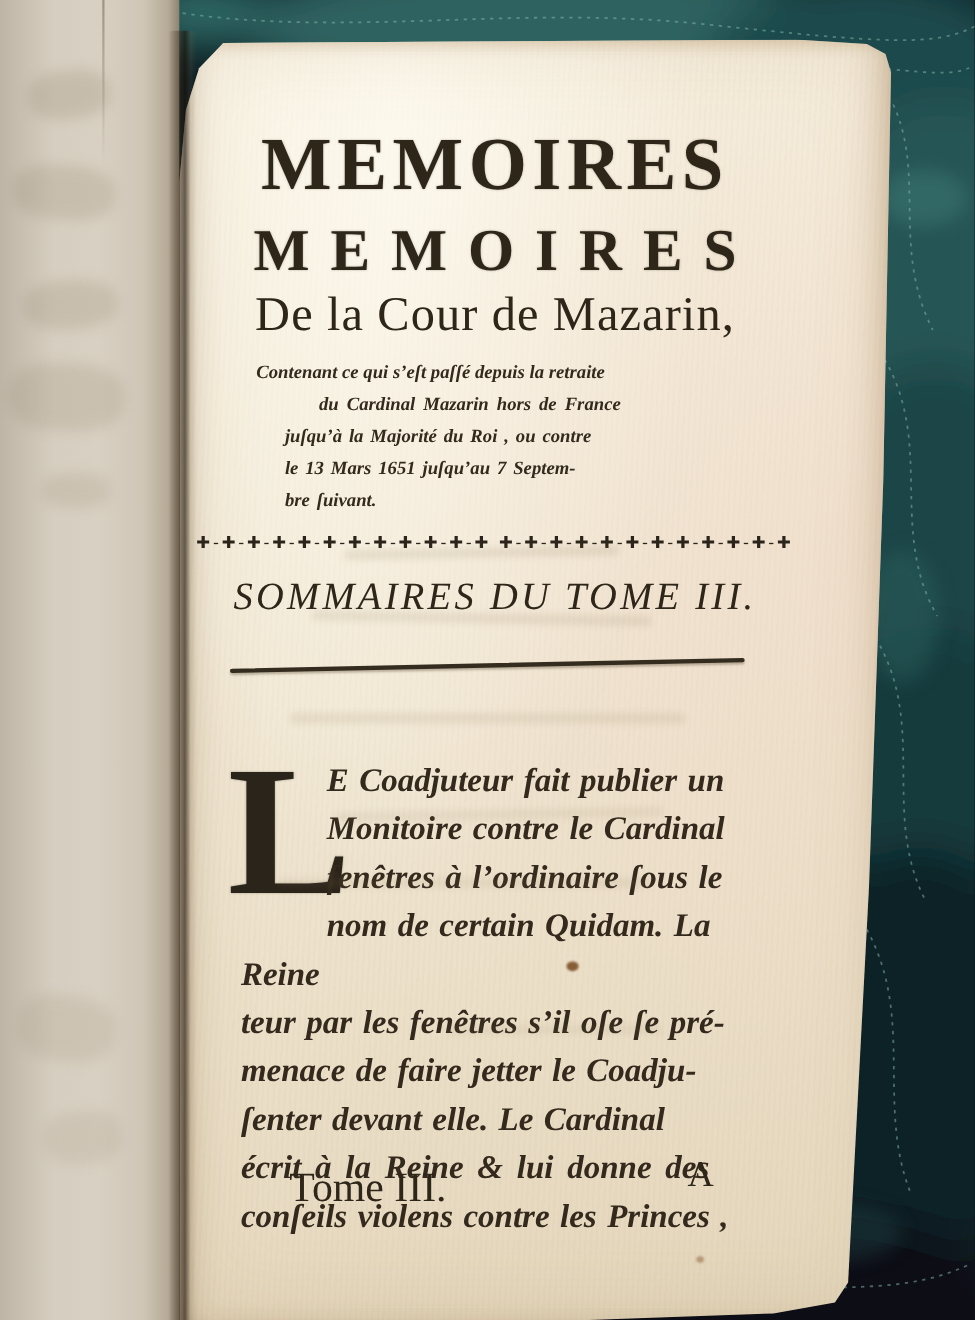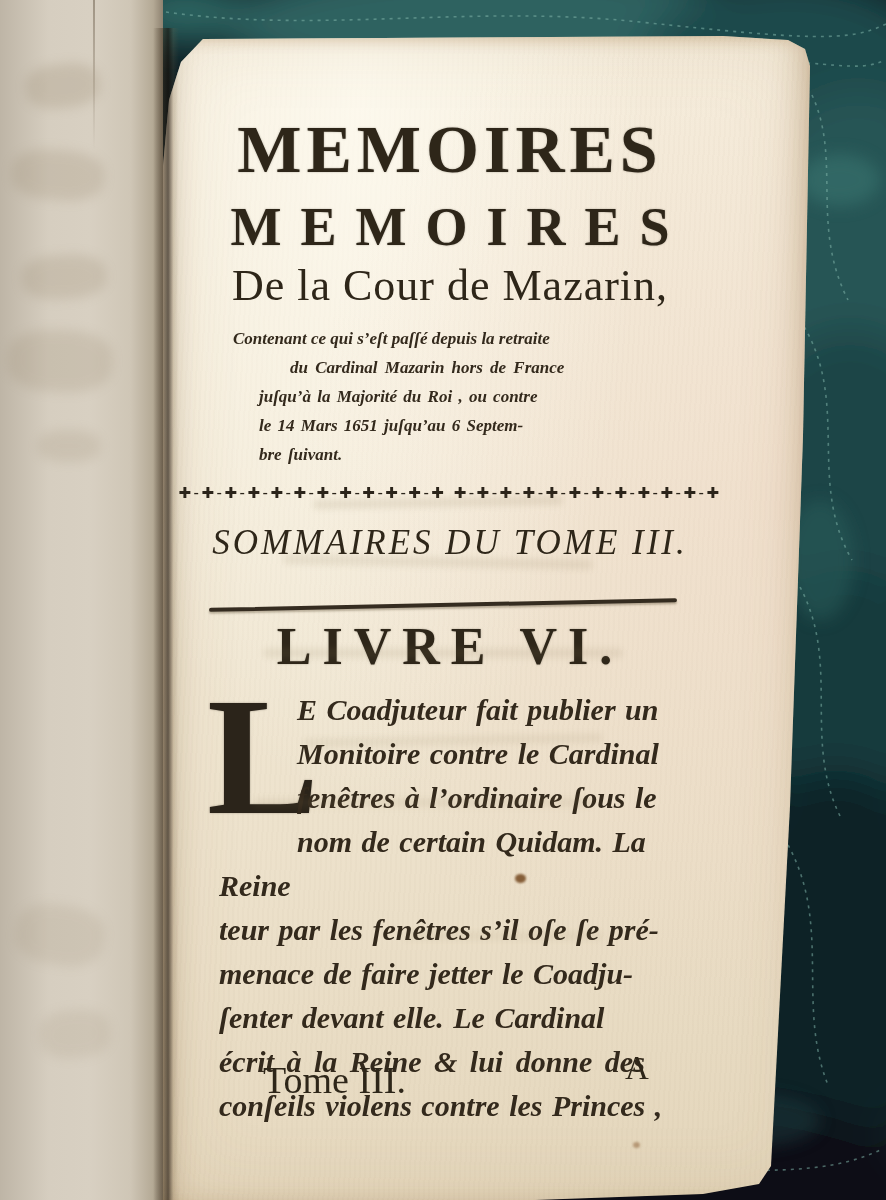--- a/index.html
+++ b/index.html
@@ -147,31 +147,30 @@
     <div class="blk t1 center">MEMOIRES</div>
 
     <div class="blk t2 center">MEMOIRES</div>
 
     <div class="blk t3 center">De la Cour de Mazarin,</div>
 
     <div class="blk argument">
       <div>Contenant ce qui s’eſt paſſé depuis la retraite</div>
       <div class="ind-a">du Cardinal Mazarin hors de France</div>
       <div class="ind-b">juſqu’à la Majorité du Roi , ou contre</div>
-      <div class="ind-b">le 14 Mars 1651 juſqu’au 6 Septem-</div>
+      <div class="ind-b">le 13 Mars 1651 juſqu’au 7 Septem-</div>
       <div class="ind-b">bre ſuivant.</div>
     </div>
 
     <div class="blk ornament center">✚-✚-✚-✚-✚-✚-✚-✚-✚-✚-✚-✚ ✚-✚-✚-✚-✚-✚-✚-✚-✚-✚-✚-✚</div>
 
     <div class="blk sommaires center">SOMMAIRES DU TOME III.</div>
 
     <div class="blk rule"></div>
 
-    <div class="blk livre center">LIVRE VI.</div>
 
     <div class="blk bodytext">
       <div class="dropcap">L</div>
       <div>E Coadjuteur fait publier un</div>
       <div>Monitoire contre le Cardinal</div>
       <div>fenêtres à l’ordinaire ſous le</div>
       <div>nom de certain Quidam. La Reine</div>
       <div>teur par les fenêtres s’il oſe ſe pré-</div>
       <div>menace de faire jetter le Coadju-</div>
       <div>ſenter devant elle. Le Cardinal</div>

